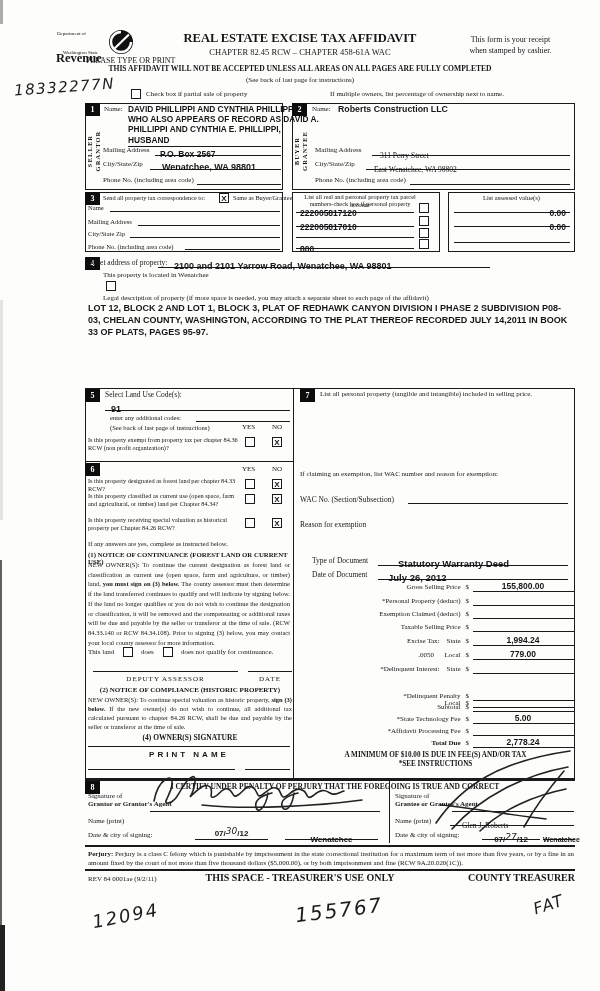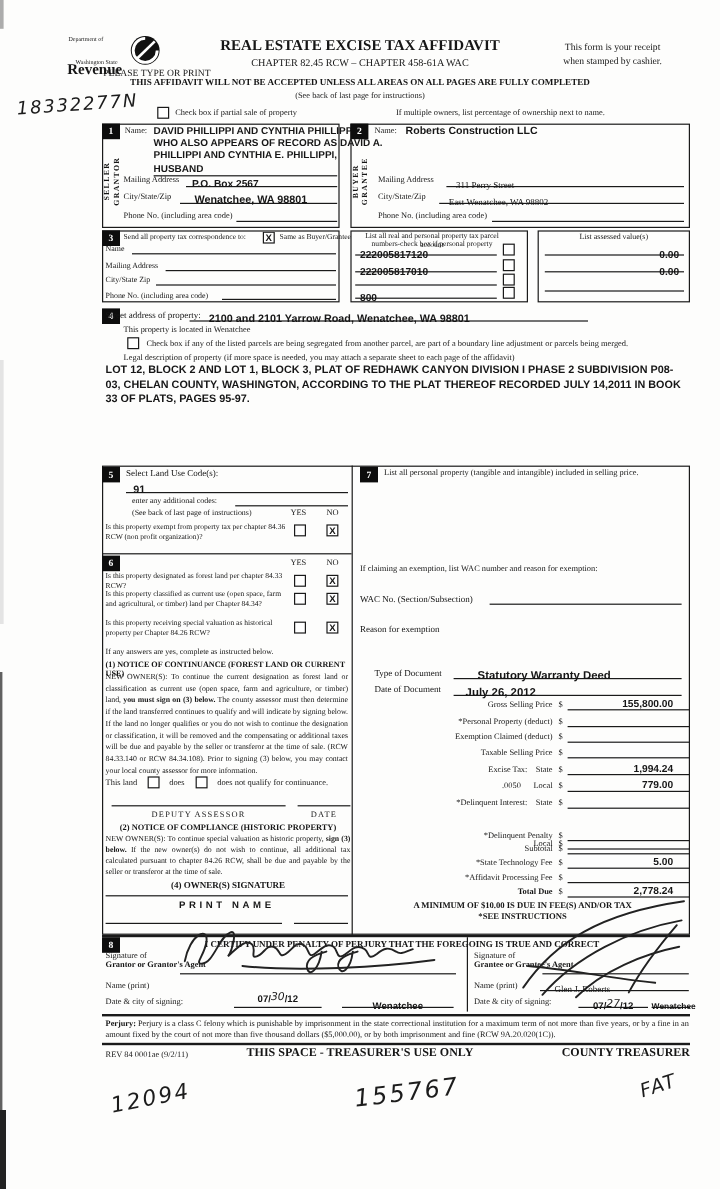--- a/index.html
+++ b/index.html
@@ -22,21 +22,21 @@
 .f62{font-size:6.3px;line-height:7.7px}
 .f65{font-size:6.6px;line-height:8px}
 .f7{font-size:7px;line-height:8.6px}
 .f75{font-size:7.5px;line-height:9.2px}
 .f8{font-size:8px;line-height:9.6px}
 .v85{font:700 8.5px "Liberation Sans",sans-serif}
 .v9{font:700 9px "Liberation Sans",sans-serif}
 .feerow{position:absolute;left:295px;width:280px;height:12px;display:flex;align-items:flex-end}
 .feelbl{flex:1;text-align:right;font-size:7px;white-space:pre;line-height:9px}
 .feecur{margin:0 4px 0 5px;font-size:7px;line-height:9px}
-.feeline{width:102px;border-bottom:1px solid #1a1a1a;text-align:right;padding-right:14px;font:700 8.5px "Liberation Sans",sans-serif;height:11px}
+.feeline{width:102px;border-bottom:1px solid #1a1a1a;text-align:center;padding-right:2px;font:700 8.5px "Liberation Sans",sans-serif;height:11px}
 svg{display:block}
 </style>
 </head>
 <body>
 
 <div id="page">
 
   <div class="a" style="left:0;top:0;width:3px;height:24px;background:#777;opacity:.6"></div>
   <div class="a" style="left:0;top:300px;width:3px;height:220px;background:#ccc;opacity:.5"></div>
   <div class="a" style="left:0;top:560px;width:2px;height:431px;background:#3a3a3a;opacity:.8"></div>
@@ -124,21 +124,20 @@
   <div class="a c f65" style="left:450px;top:194px;width:123px">List assessed value(s)</div>
   <div class="a u r" style="left:454px;top:202px;width:116px;height:11px"><span class="v85" style="margin-right:4px">0.00</span></div>
   <div class="a u r" style="left:454px;top:216px;width:116px;height:11px"><span class="v85" style="margin-right:4px">0.00</span></div>
   <div class="a u r" style="left:454px;top:232px;width:116px;height:11px"><span class="v85"></span></div>
 
   <div class="a nbox" style="left:85px;top:257px">4</div>
   <div class="a f75" style="left:88px;top:258px">Street address of property:</div>
   <div class="a u" style="left:158px;top:255px;width:332px;height:13px"><span class="v9" style="margin-left:16px">2100 and 2101 Yarrow Road, Wenatchee, WA 98801</span></div>
   <div class="a f7" style="left:103px;top:271px">This property is located in Wenatchee</div>
   <div class="a chk" style="left:106px;top:281px"></div>
-  <div class="a f7" style="left:122px;top:282px;width:452px">Check box if any of the listed parcels are being segregated from another parcel, are part of a boundary line adjustment or parcels being merged.</div>
   <div class="a f7" style="left:103px;top:294px">Legal description of property (if more space is needed, you may attach a separate sheet to each page of the affidavit)</div>
   <div class="a sans b" style="left:88px;top:302px;width:482px;font-size:9px;line-height:12px">LOT 12, BLOCK 2 AND LOT 1, BLOCK 3, PLAT OF REDHAWK CANYON DIVISION I PHASE 2 SUBDIVISION P08-03, CHELAN COUNTY, WASHINGTON, ACCORDING TO THE PLAT THEREOF RECORDED JULY 14,2011 IN BOOK 33 OF PLATS, PAGES 95-97.</div>
 
   <div class="a box" style="left:85px;top:388px;width:490px;height:391px"></div>
   <div class="a" style="left:293px;top:388px;width:1px;height:391px;background:#1a1a1a"></div>
   <div class="a" style="left:85px;top:461px;width:208px;height:1px;background:#1a1a1a"></div>
 
   <div class="a nbox" style="left:85px;top:389px">5</div>
   <div class="a f75" style="left:105px;top:390px">Select Land Use Code(s):</div>
   <div class="a u" style="left:105px;top:398px;width:185px;height:13px"><span class="v9" style="margin-left:6px">91</span></div>

